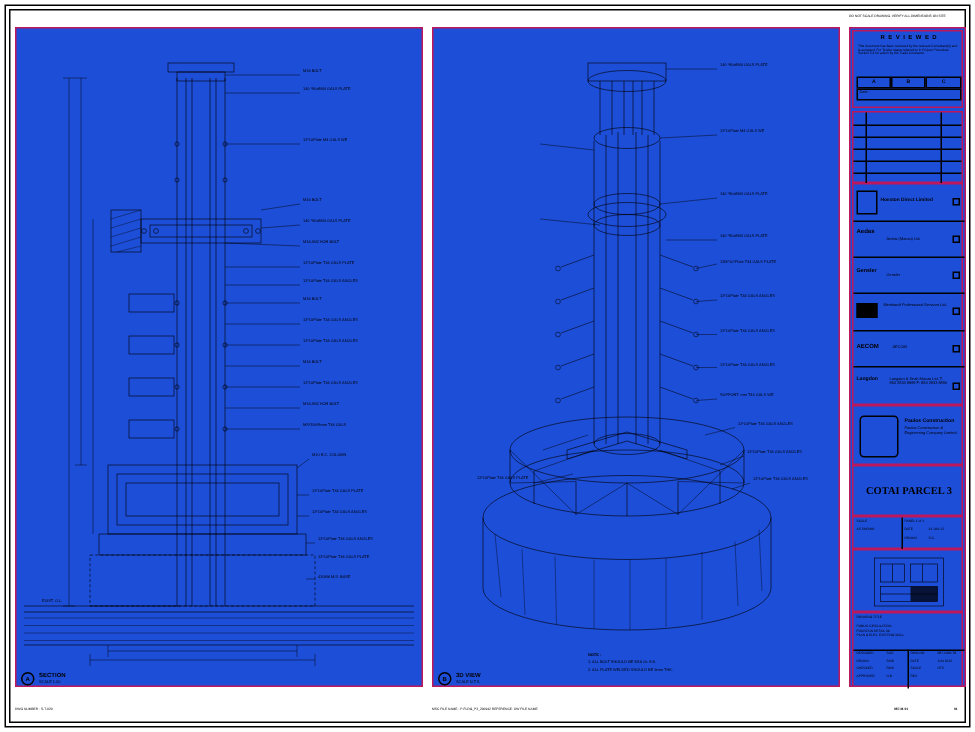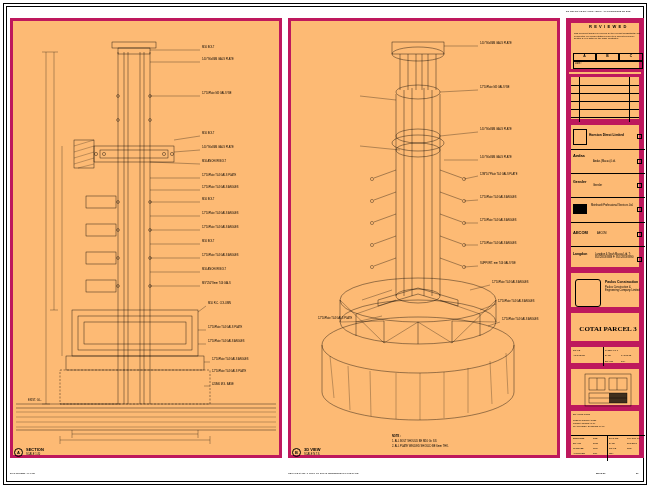--- a/index.html
+++ b/index.html
@@ -1,19 +1,19 @@
 <!DOCTYPE html>
 <html><head>
 <meta charset="utf-8">
 <style>
   html,body{margin:0;padding:0;background:#b9b9b9;}
   body{width:650px;height:488px;overflow:hidden;font-family:"Liberation Sans",sans-serif;}
   .sheet{position:absolute;left:0;top:0;width:650px;height:488px;background:#ffffff;}
   .frame{position:absolute;border:1px solid #000;box-sizing:border-box;}
-  .panel{position:absolute;border:3px solid #be185d;box-sizing:border-box;background:#fdba74;}
+  .panel{position:absolute;border:1px solid #be185d;box-sizing:border-box;background:#1d4ed8;}
   .lbl{position:absolute;font-size:2.6px;line-height:1.15;color:#000;white-space:nowrap;}
   .lbl.w{white-space:normal;}
   .tiny{font-size:2.2px;}
   .ctr{text-align:center;}
   .bold{font-weight:bold;}
   svg{position:absolute;left:0;top:0;overflow:visible;}
   .ln{stroke:#000;fill:none;}
   .rev{position:absolute;box-sizing:border-box;border:1px solid #000;}
   .gridrow{position:absolute;border-top:1px solid #000;left:0;right:0;}
   .logocell{position:absolute;border-bottom:1px solid #000;box-sizing:border-box;}

